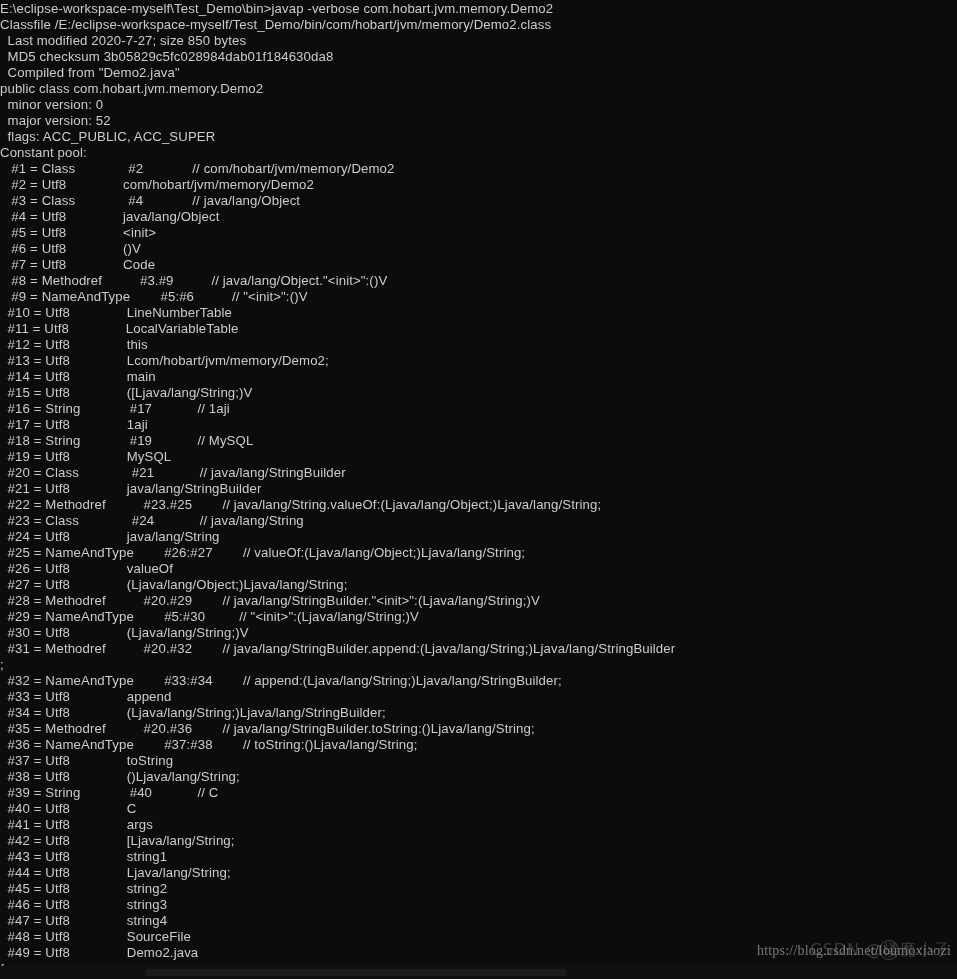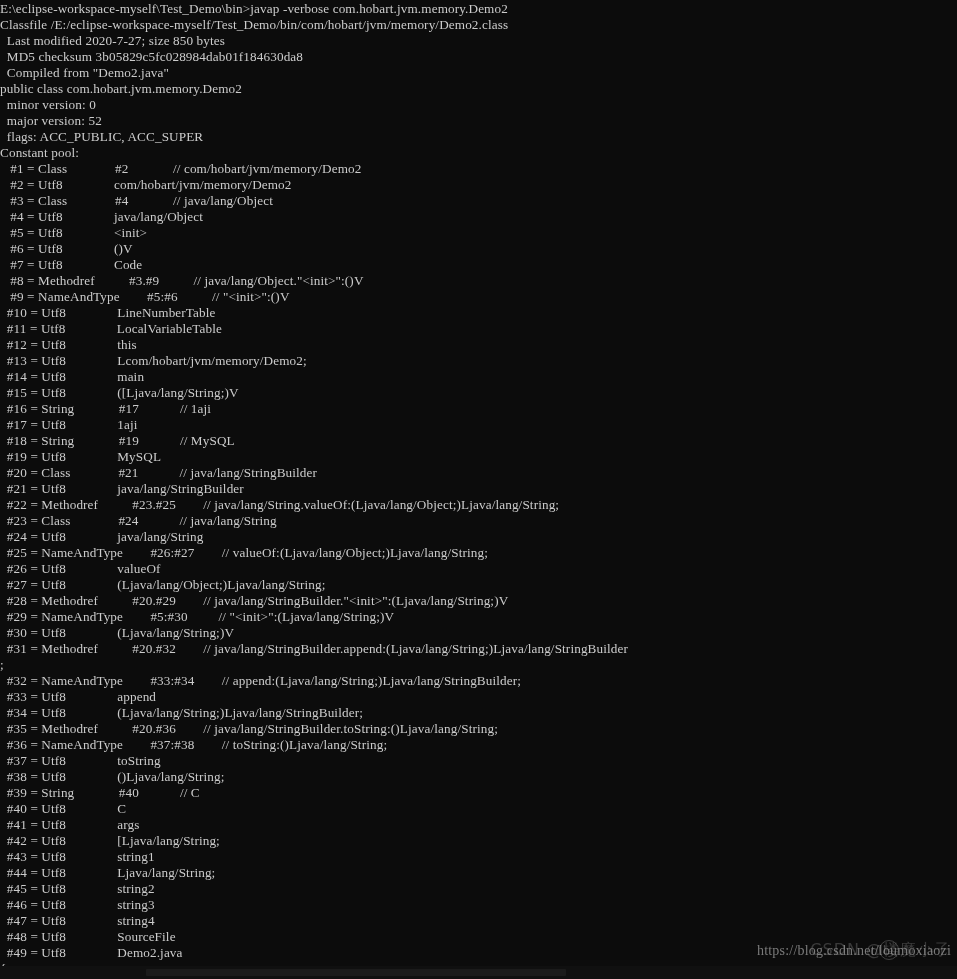--- a/index.html
+++ b/index.html
@@ -21,21 +21,21 @@
     box-sizing: border-box;
   }
   #console-output {
     position: absolute;
     top: 0;
     left: 0;
     width: 957px;
     padding: 1px 0 0 0;
     margin: 0;
     white-space: pre;
-    font-family: Liberation Serif, serif;
+    font-family: Liberation Sans, sans-serif;
     font-size: 13.2px;
     line-height: 16px;
     letter-spacing: 0.12px;
     color: #cccccc;
     background: transparent;
     overflow: hidden;
   }
   .term-line {
     display: block;
     height: 16px;

